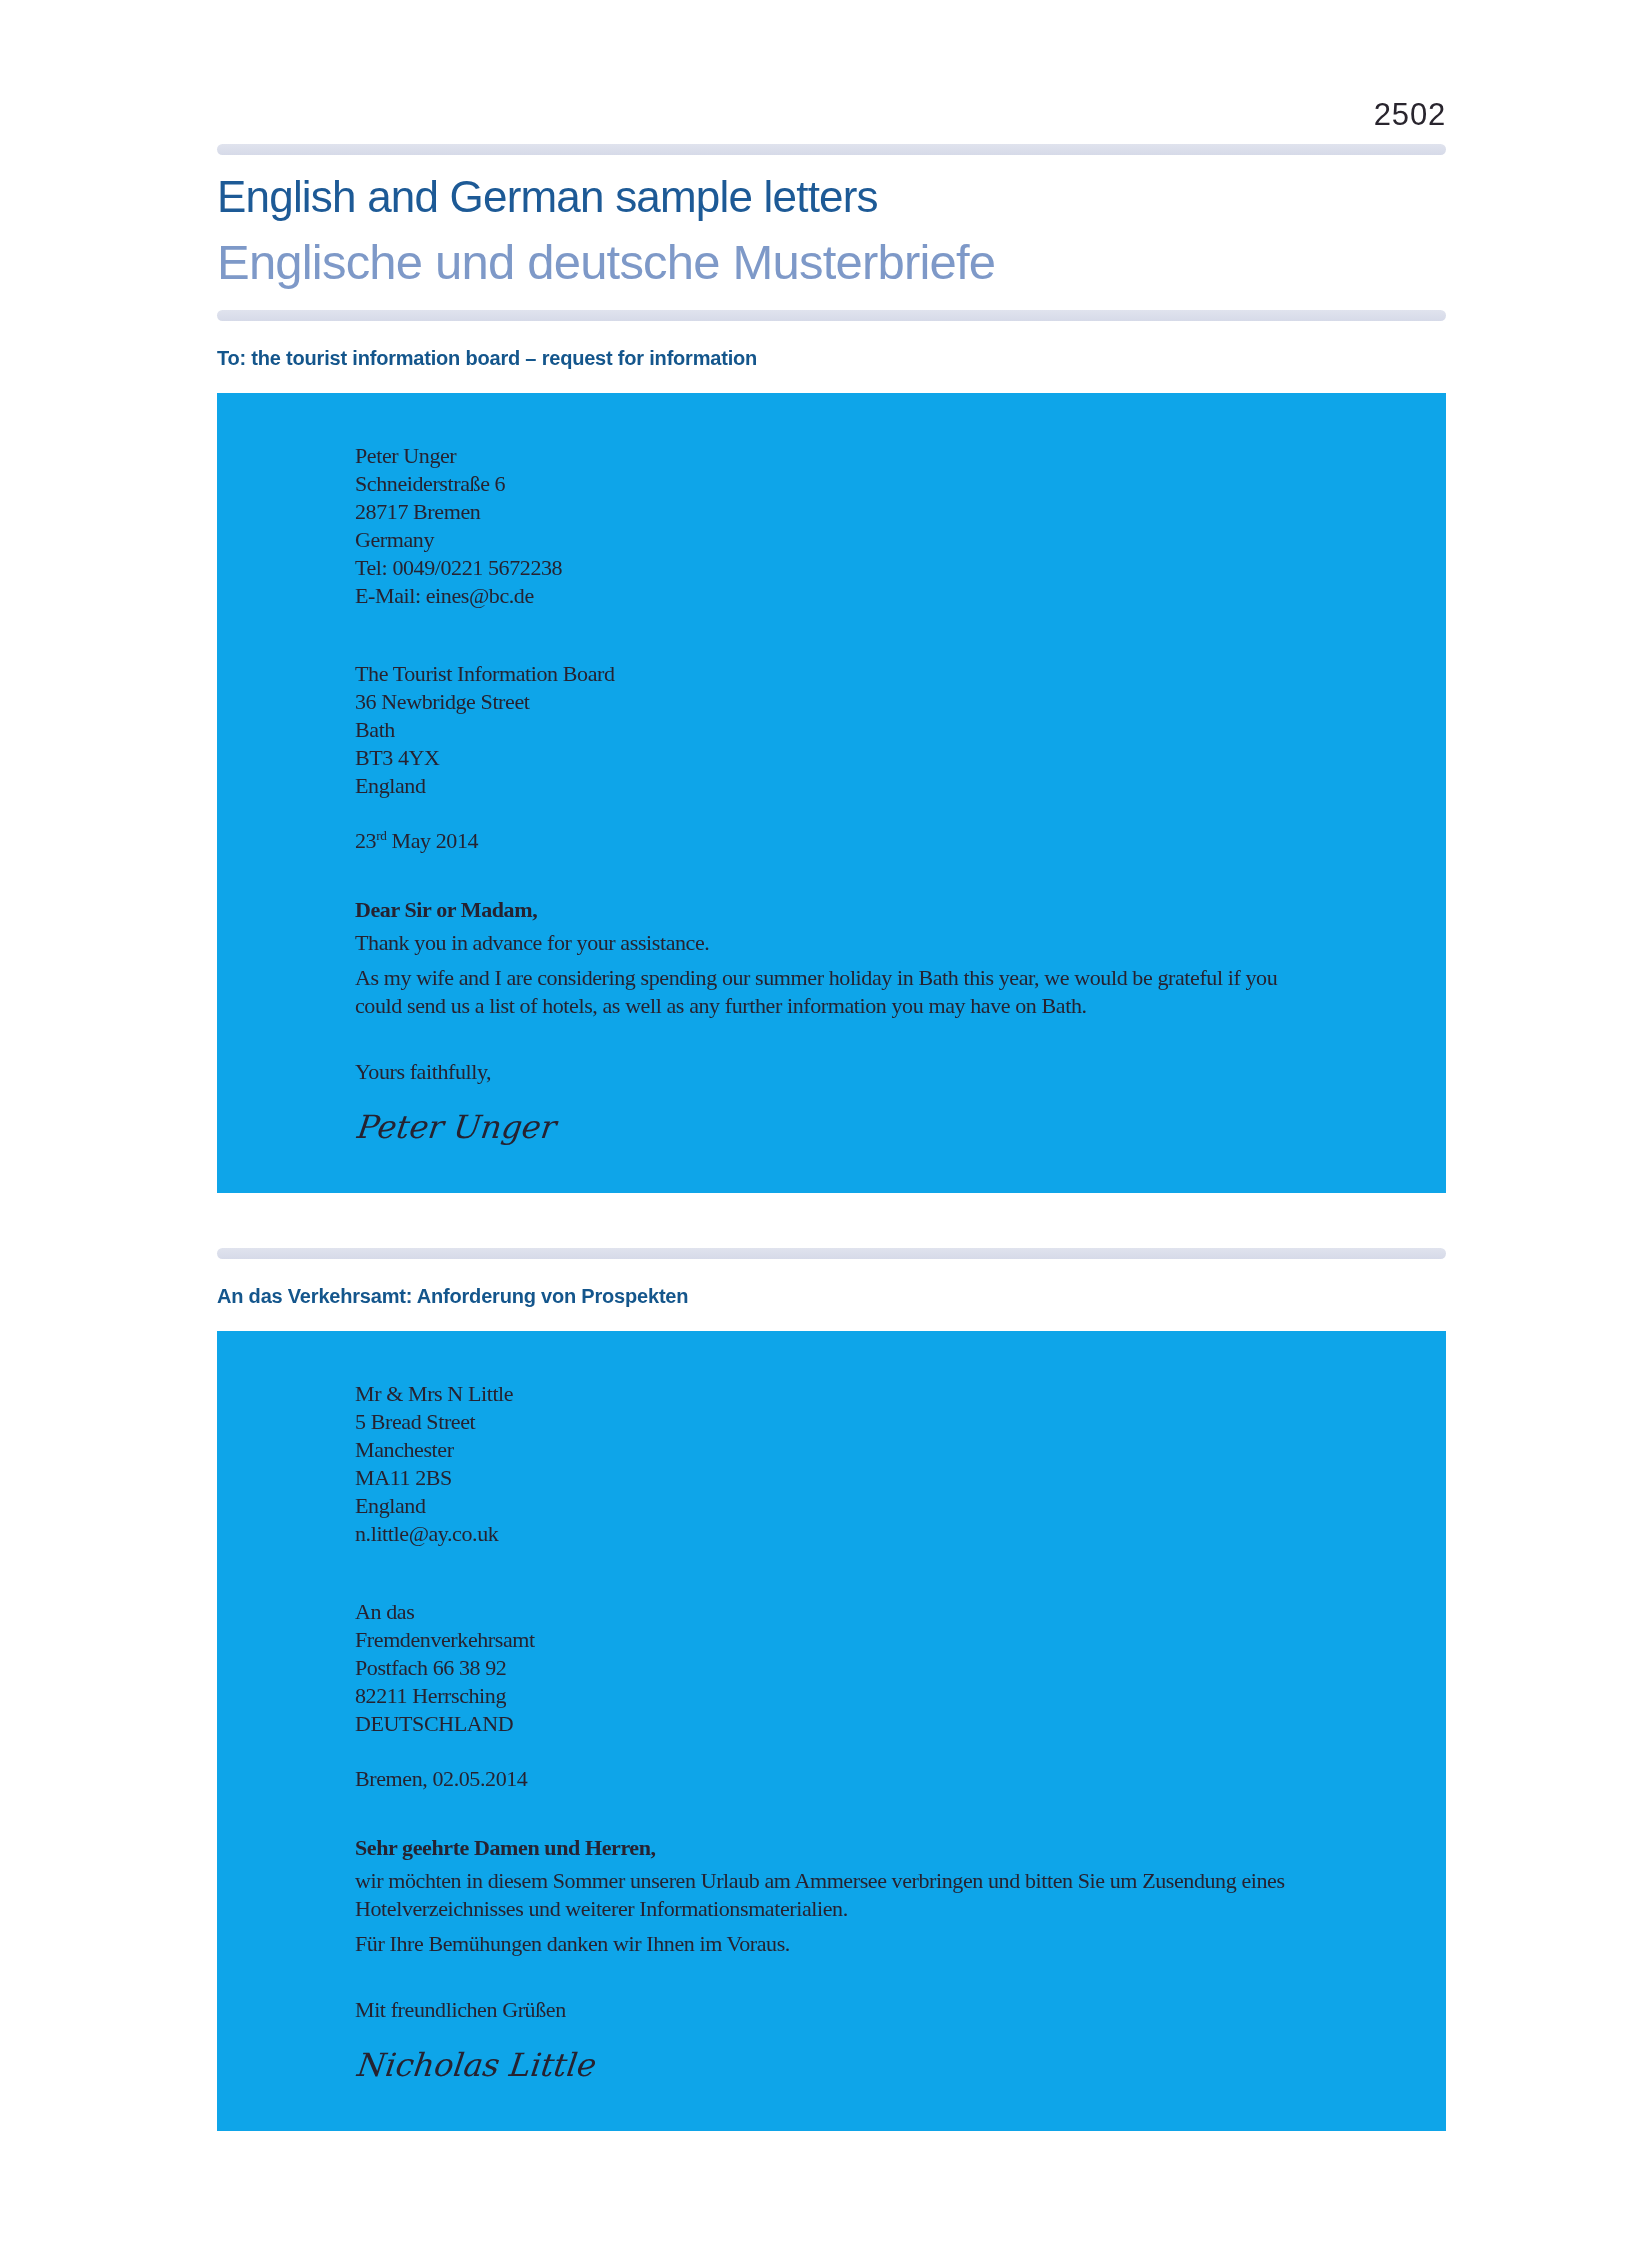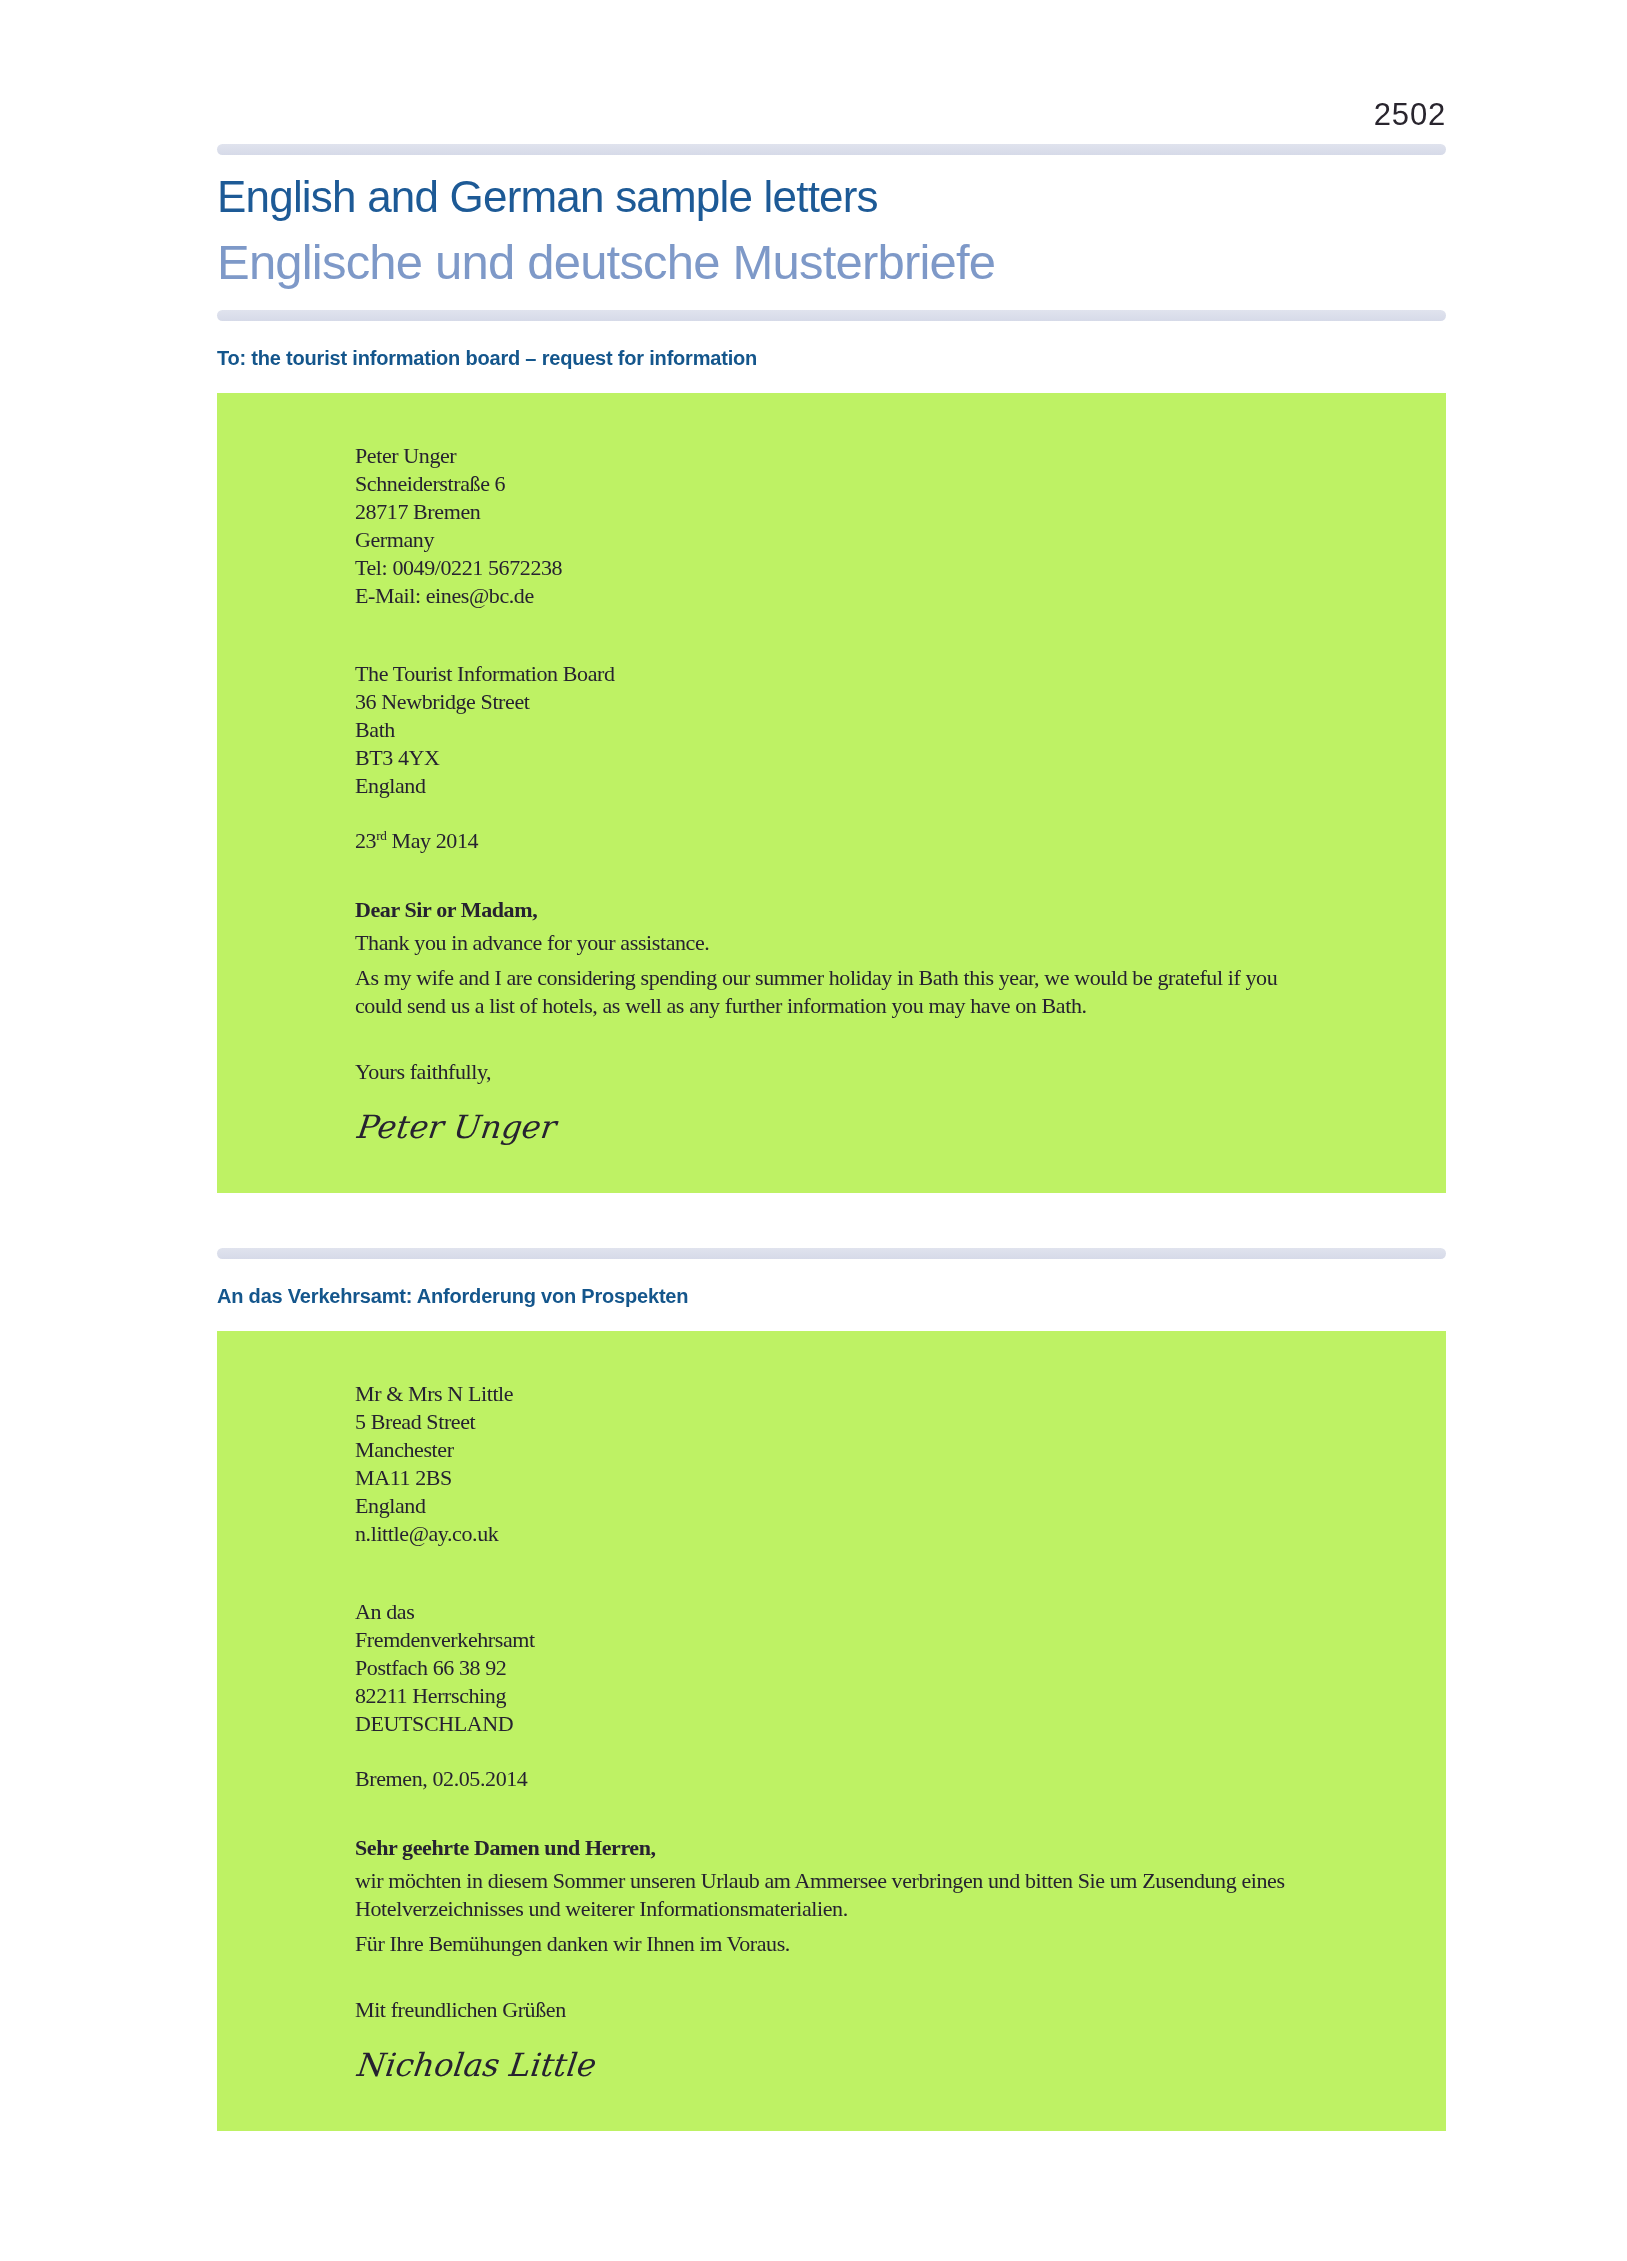--- a/index.html
+++ b/index.html
@@ -34,21 +34,21 @@
     margin:18.4px 0 24.5px 0;
     font-size:49px; line-height:47px; font-weight:400;
     color:#7e99c8; letter-spacing:-0.8px;
   }
   .section-heading {
     margin:20px 0 18.4px 0;
     font-size:20px; line-height:34px; font-weight:700;
     color:#14568c; letter-spacing:-0.2px;
   }
   .letter-box {
-    background:#bef264;
+    background:#0ea5e9;
   }
   .letter-box.first { margin-bottom:55px; }
   .letter {
     padding:49px 135px 46px 138px;
     font-family:"Liberation Serif", serif;
     font-size:22px; line-height:28px;
     color:#262230; letter-spacing:-0.4px;
   }
   .addr-block div { height:28px; }
   .recipient-block { margin-top:50px; }

